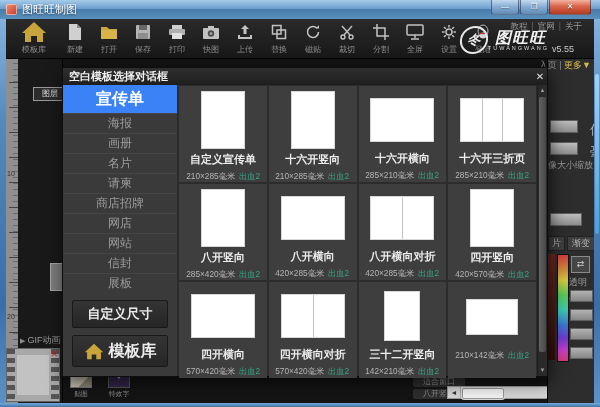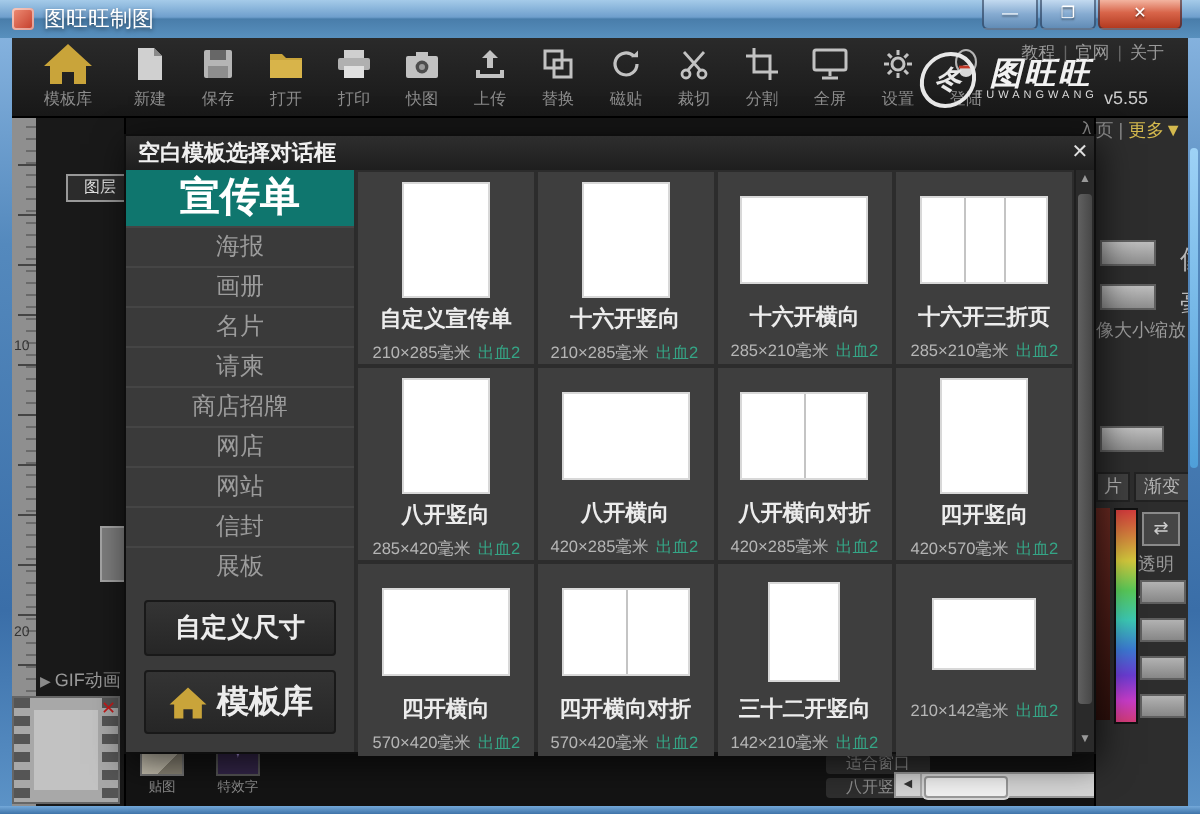--- a/index.html
+++ b/index.html
@@ -101,21 +101,21 @@
   
   .dialog{position:absolute;left:62px;top:55px;width:486px;height:310px;background:#383838;
     border:1px solid #0e0e0e;box-shadow:2px 5px 16px rgba(0,0,0,.65);z-index:10;box-sizing:border-box;margin-top:12px;}
   .dlg-header{height:17px;background:linear-gradient(180deg,#2e2e2e,#1e1e1e);border-bottom:1px solid #121212;
     display:flex;align-items:center;}
   .dlg-title{font-size:11px;font-weight:bold;color:#f0f0f0;padding-left:6px;}
   .dlg-close{margin-left:auto;width:14px;color:#e0e0e0;font-size:10px;font-weight:bold;text-align:center;cursor:default;}
   .dlg-body{position:absolute;left:0;right:0;top:17px;bottom:0;display:flex;}
   .dlg-sidebar{width:114px;background:#3a3a3a;border-right:1px solid #2b2b2b;display:flex;flex-direction:column;}
   .cat{height:19px;line-height:19px;text-align:center;color:#9c9c9c;font-size:12px;border-top:1px solid #454545;}
-  .cat.selected{height:28px;line-height:28px;color:#fff;font-weight:bold;font-size:20px;background:#0f766e;border-top:none;}
+  .cat.selected{height:28px;line-height:28px;color:#fff;font-weight:bold;font-size:16px;background:#3b82f6;border-top:none;}
   .sb-btn{margin:7px 9px 0;height:26px;background:linear-gradient(180deg,#343434,#262626);
     border:1px solid #191919;border-radius:2px;color:#ececec;font-weight:bold;font-size:13px;
     display:flex;align-items:center;justify-content:center;}
   .sb-btn.lib{height:30px;font-size:16px;}
   .sb-btn .hicon{margin-right:5px;display:flex;}
   .tmpl-grid{flex:1;display:grid;grid-template-columns:repeat(4,1fr);grid-auto-rows:96px;gap:2px;
     background:#2c2c2c;padding:1px;}
   .tile{background:#3e3e3e;display:flex;flex-direction:column;align-items:center;padding-top:6px;box-sizing:border-box;}
   .thumb-wrap{height:58px;display:flex;align-items:center;justify-content:center;}
   .thumb{background:#fff;position:relative;box-shadow:0 0 0 1px #d8d8d8;}
@@ -163,36 +163,36 @@
         <span class="tb-icon">
           <svg width="16" height="18" viewBox="0 0 16 18">
               <path d="M2 1h8l4 4v12H2z" fill="#d0d0d0"></path>
               <path d="M10 1l4 4h-4z" fill="#8a8a8a"></path>
             </svg>
         </span>
         <div class="tb-label">新建</div>
       </div>
       <div class="tb-item">
         <span class="tb-icon">
+          <svg width="18" height="16" viewBox="0 0 18 16">
+              <path d="M1 3h6l2 2h8v10H1z" fill="#c9a43a"></path>
+              <path d="M1 6h16v9H1z" fill="#d8b44a"></path>
+            </svg>
+        </span>
+        <div class="tb-label">打开</div>
+      </div>
+      <div class="tb-item">
+        <span class="tb-icon">
           <svg width="16" height="16" viewBox="0 0 16 16">
               <rect x="1" y="1" width="14" height="14" rx="1" fill="#b5b5b5"></rect>
               <rect x="4" y="1" width="8" height="5" fill="#676767"></rect>
               <rect x="3" y="9" width="10" height="6" fill="#8d8d8d"></rect>
             </svg>
         </span>
         <div class="tb-label">保存</div>
-      </div>
-      <div class="tb-item">
-        <span class="tb-icon">
-          <svg width="18" height="16" viewBox="0 0 18 16">
-              <path d="M1 3h6l2 2h8v10H1z" fill="#c9a43a"></path>
-              <path d="M1 6h16v9H1z" fill="#d8b44a"></path>
-            </svg>
-        </span>
-        <div class="tb-label">打开</div>
       </div>
       <div class="tb-item">
         <span class="tb-icon">
           <svg width="18" height="16" viewBox="0 0 18 16">
               <rect x="4" y="1" width="10" height="4" fill="#cfcfcf"></rect>
               <rect x="1" y="5" width="16" height="6" rx="1" fill="#b0b0b0"></rect>
               <rect x="4" y="9" width="10" height="6" fill="#e0e0e0"></rect>
             </svg>
         </span>
         <div class="tb-label">打印</div>

